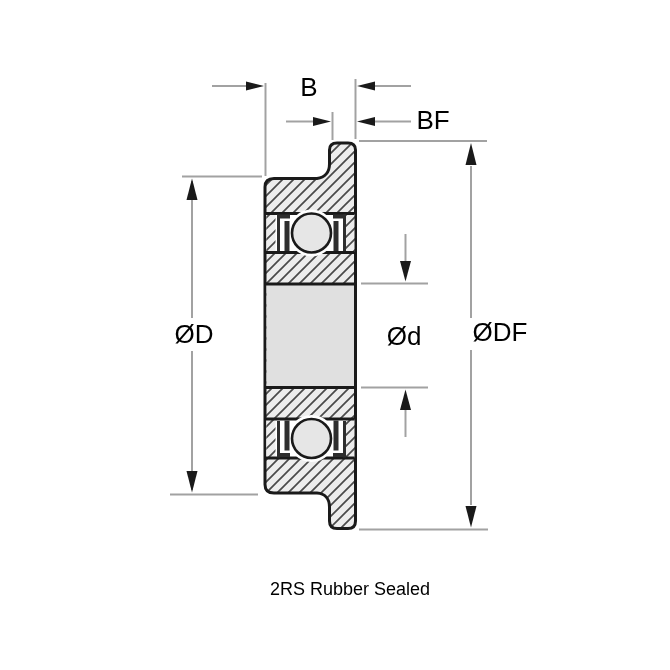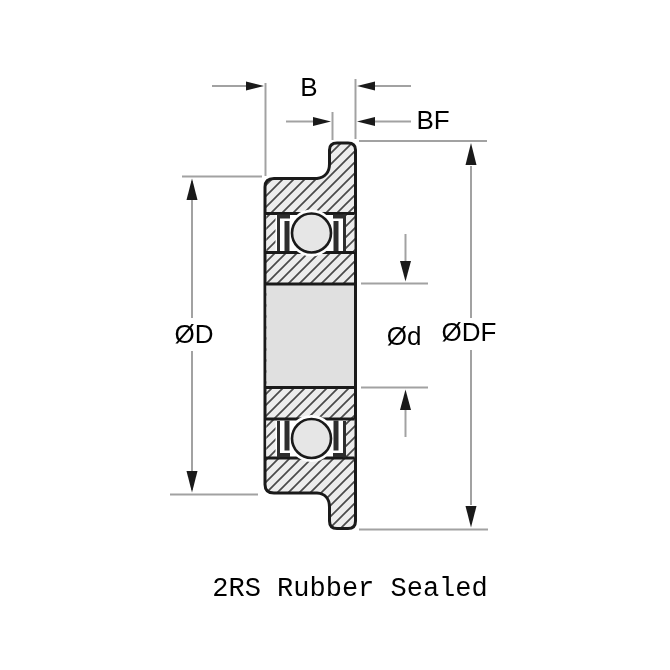--- a/index.html
+++ b/index.html
@@ -28,24 +28,23 @@
     position: absolute;
     transform: translate(-50%, -50%);
     font-size: 26px;
     color: var(--text, #000);
     white-space: nowrap;
     line-height: 1;
   }
   .caption {
     position: absolute;
     transform: translate(-50%, -50%);
-    font-size: 27px;
+    font-size: 18px;
     color: var(--text, #000);
     white-space: nowrap;
-    font-family: Liberation Mono, monospace;
   }
 </style>
 </head>
 <body>
 
 <div id="stage">
 
   <svg width="670" height="670" viewBox="0 0 670 670">
     <defs>
       <pattern id="hatch" width="11" height="11" patternUnits="userSpaceOnUse">
@@ -157,15 +156,15 @@
       <path class="dimline" d="M471,166 V318 M471,350 V505"></path>
       <polygon class="dimhead" points="471,143 465.5,165 476.5,165"></polygon>
       <polygon class="dimhead" points="471,527.5 465.5,506 476.5,506"></polygon>
     </g>
   </svg>
 
   <div class="dim-label" style="left:309px; top:87px;">B</div>
   <div class="dim-label" style="left:433px; top:104px;margin-top:16px;">BF</div>
   <div class="dim-label" style="left:194px; top:334px;">ØD</div>
   <div class="dim-label" style="left:404px; top:336px;">Ød</div>
-  <div class="dim-label" style="left:469px; top:332px;">ØDF</div>
+  <div class="dim-label" style="left:500px; top:332px;">ØDF</div>
   <div class="caption" style="left:350px; top:589px;">2RS Rubber Sealed</div>
 </div>
 
 </body></html>

